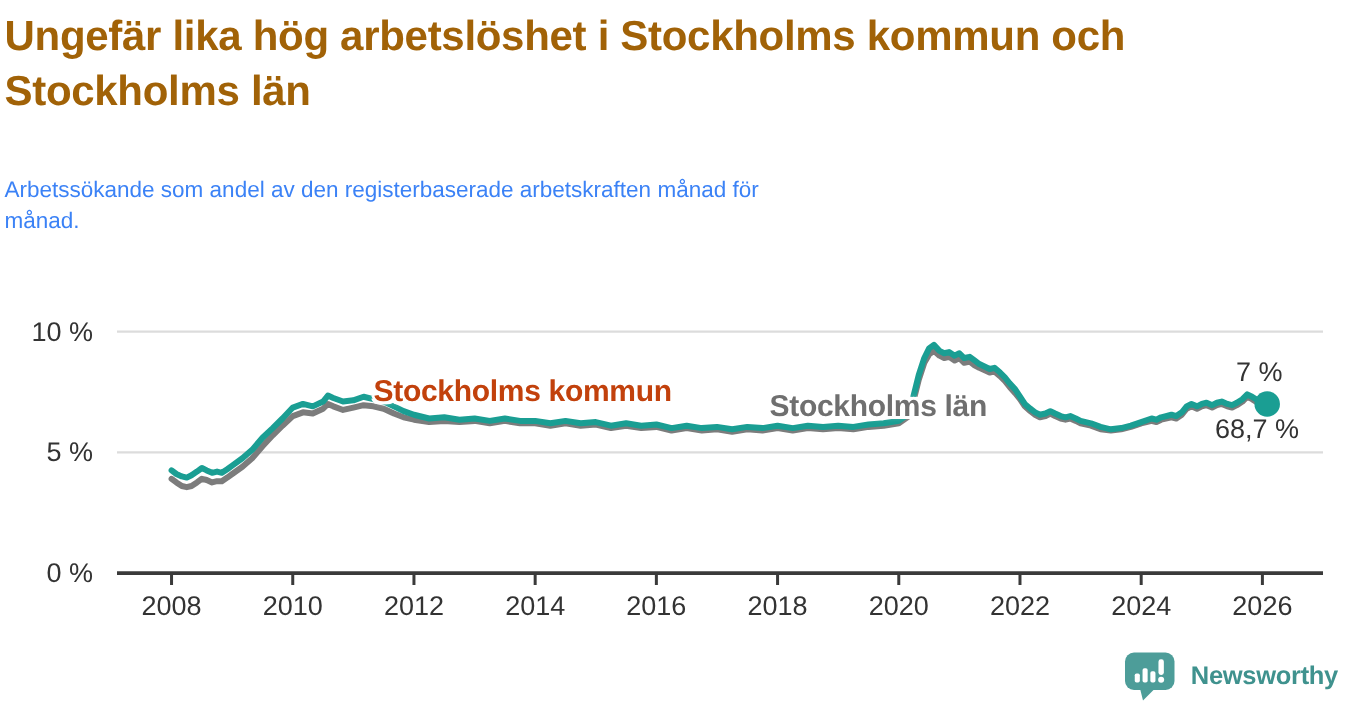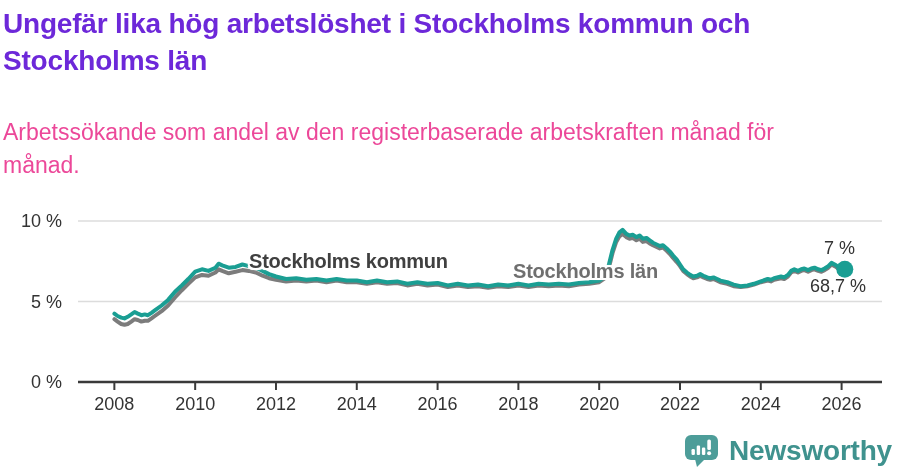--- a/index.html
+++ b/index.html
@@ -2,47 +2,47 @@
 <html><head>
 <meta charset="utf-8">
 <style>
   html,body{margin:0;padding:0;background:#fff;}
   .canvas{
     position:relative;width:900px;height:474px;background:#ffffff;
     font-family:"Liberation Sans",sans-serif;overflow:hidden;
   }
   .title{
     position:absolute;left:3px;top:5px;width:890px;
-    font-size:28px;font-weight:700;line-height:1.33;color:#6d28d9;
+    font-size:28px;font-weight:700;line-height:1.33;color:#a16207;
     letter-spacing:-0.2px;white-space:pre-line;margin:0;
   }
   .subtitle{
     position:absolute;left:3px;top:116px;width:860px;
-    font-size:23px;font-weight:400;line-height:1.42;color:#ec4899;
+    font-size:15px;font-weight:400;line-height:1.42;color:#3b82f6;
     white-space:pre-line;margin:0;
   }
   #chart-svg{position:absolute;left:0;top:0;width:900px;height:474px;}
   .series-label{
     position:absolute;font-size:20px;font-weight:700;letter-spacing:-0.2px;
     text-shadow:-2px -2px 0 #fff,2px -2px 0 #fff,-2px 2px 0 #fff,2px 2px 0 #fff,
                 0 -2px 0 #fff,0 2px 0 #fff,-2px 0 0 #fff,2px 0 0 #fff,0 0 5px #fff;
   }
   .kommun-label{left:249px;top:250px;}
   .lan-label{left:513px;top:260px;color:#6f6f6f;}
   .end-label{
     position:absolute;font-size:18px;color:#333;
     text-shadow:-1px -1px 0 #fff,1px -1px 0 #fff,-1px 1px 0 #fff,1px 1px 0 #fff;
   }
   .end-label-top{left:824px;top:238px;}
   .end-label-bottom{left:810px;top:276px;}
   .footer{
     position:absolute;right:8px;bottom:5px;height:36px;
     display:flex;align-items:center;gap:9px;
   }
-  .brand-text{font-size:28px;font-weight:600;letter-spacing:-0.2px;}
+  .brand-text{font-size:17px;font-weight:600;letter-spacing:-0.2px;}
 </style>
 </head>
 <body>
 
 <div class="canvas">
 
   <h1 class="title">Ungefär lika hög arbetslöshet i Stockholms kommun och
 Stockholms län</h1>
 
   <p class="subtitle">Arbetssökande som andel av den registerbaserade arbetskraften månad för
@@ -73,21 +73,21 @@
       <text x="679.9899497487446" y="410" text-anchor="middle" fill="#333333" font-size="18" font-family="&quot;Liberation Sans&quot;, sans-serif">2022</text>
       <line x1="760.7939698492468" y1="382" x2="760.7939698492468" y2="390" stroke="#3a3a3a" stroke-width="2"></line>
       <text x="760.7939698492468" y="410" text-anchor="middle" fill="#333333" font-size="18" font-family="&quot;Liberation Sans&quot;, sans-serif">2024</text>
       <line x1="841.5979899497489" y1="382" x2="841.5979899497489" y2="390" stroke="#3a3a3a" stroke-width="2"></line>
       <text x="841.5979899497489" y="410" text-anchor="middle" fill="#333333" font-size="18" font-family="&quot;Liberation Sans&quot;, sans-serif">2026</text>
       <polyline points="114.4,319.2 117.6,321.6 121.2,324.0 124.5,324.8 127.7,324.0 131.3,321.6 134.6,319.2 137.8,320.0 141.4,321.6 144.7,320.8 147.9,320.8 151.5,318.4 154.8,316.0 161.6,311.2 168.1,305.5 175.0,297.5 181.8,290.2 188.3,283.8 195.2,277.4 202.0,274.9 208.5,275.7 215.4,272.5 218.6,269.3 222.2,270.9 228.7,273.3 235.6,271.7 242.4,270.1 248.9,270.9 255.8,272.5 262.6,275.7 269.1,278.2 276.0,279.8 286.1,281.4 296.2,280.6 306.3,281.4 316.4,280.6 326.5,282.2 336.6,280.6 346.7,282.2 356.8,282.2 366.9,283.8 377.0,282.2 387.1,283.8 397.2,283.0 407.3,285.4 417.4,283.8 427.5,285.4 437.6,284.6 447.7,287.0 457.8,285.4 467.9,287.0 478.0,286.2 488.1,287.8 498.2,286.2 508.3,287.0 518.4,285.4 528.5,287.0 538.6,285.4 548.7,286.2 558.8,285.4 568.9,286.2 579.0,284.6 589.1,283.8 599.2,282.2 606.1,277.4 609.3,266.1 612.5,253.2 616.2,241.9 619.4,236.3 622.6,233.9 626.3,237.1 629.5,238.7 632.7,237.9 636.4,240.3 639.6,238.7 642.8,241.9 646.5,241.1 649.7,243.5 652.9,245.2 659.8,248.4 663.0,247.6 666.7,250.8 669.9,254.0 673.1,258.0 676.8,262.1 680.0,266.1 683.2,270.9 686.9,274.1 690.1,276.5 693.3,278.2 697.0,277.4 700.2,275.7 703.4,277.4 707.1,279.0 710.3,279.8 713.5,279.0 717.2,280.6 720.4,282.2 727.3,283.8 733.7,286.2 740.6,287.0 747.5,286.2 753.9,284.6 760.8,282.2 767.7,280.6 770.9,281.4 774.1,279.8 781.0,278.2 784.2,279.0 787.9,276.5 791.1,272.5 794.3,270.9 798.0,272.5 801.2,270.9 804.4,270.1 808.1,271.7 811.3,270.1 814.5,269.3 818.2,270.9 821.4,271.7 824.6,270.1 828.3,267.7 831.5,264.5 834.7,266.1 838.4,268.5 841.6,270.1 844.8,270.9" fill="none" stroke="#7c7c7c" stroke-width="4" stroke-linejoin="round" stroke-linecap="round"></polyline>
       <polyline points="114.4,313.6 117.6,316.0 121.2,317.6 124.5,318.4 127.7,316.8 131.3,314.4 134.6,312.0 137.8,313.6 141.4,315.2 144.7,314.4 147.9,315.2 151.5,312.8 154.8,310.4 161.6,305.5 168.1,299.9 175.0,291.8 181.8,285.4 188.3,279.0 195.2,271.7 202.0,269.3 208.5,270.9 215.4,267.7 218.6,263.7 222.2,265.3 228.7,267.7 235.6,266.9 242.4,264.5 248.9,266.1 255.8,267.7 262.6,270.9 269.1,274.1 276.0,276.5 286.1,279.0 296.2,278.2 306.3,279.8 316.4,279.0 326.5,280.6 336.6,279.0 346.7,280.6 356.8,280.6 366.9,282.2 377.0,280.6 387.1,282.2 397.2,281.4 407.3,283.8 417.4,282.2 427.5,283.8 437.6,283.0 447.7,285.4 457.8,283.8 467.9,285.4 478.0,284.6 488.1,286.2 498.2,284.6 508.3,285.4 518.4,283.8 528.5,285.4 538.6,283.8 548.7,284.6 558.8,283.8 568.9,284.6 579.0,283.0 589.1,282.2 599.2,280.6 606.1,275.7 609.3,262.9 612.5,250.0 616.2,238.7 619.4,232.3 622.6,229.9 626.3,233.9 629.5,235.5 632.7,234.7 636.4,237.1 639.6,235.5 642.8,238.7 646.5,237.9 649.7,240.3 652.9,242.7 659.8,246.0 663.0,245.2 666.7,248.4 669.9,251.6 673.1,255.6 676.8,259.6 680.0,264.5 683.2,269.3 686.9,272.5 690.1,274.9 693.3,276.5 697.0,275.7 700.2,274.1 703.4,275.7 707.1,277.4 710.3,278.2 713.5,277.4 717.2,279.0 720.4,280.6 727.3,282.2 733.7,284.6 740.6,286.2 747.5,285.4 753.9,283.8 760.8,281.4 767.7,279.0 770.9,279.8 774.1,278.2 781.0,276.5 784.2,277.4 787.9,274.9 791.1,270.9 794.3,269.3 798.0,270.9 801.2,269.3 804.4,268.5 808.1,270.1 811.3,268.5 814.5,267.7 818.2,269.3 821.4,270.1 824.6,268.5 828.3,266.1 831.5,262.9 834.7,264.5 838.4,266.9 841.6,268.5 844.8,269.3" fill="none" stroke="#1a9e93" stroke-width="4" stroke-linejoin="round" stroke-linecap="round"></polyline>
       <circle cx="844.8" cy="269.3" r="8.5" fill="#1a9e93"></circle>
     </svg>
 
-  <div class="series-label kommun-label" style="color: #404040;">Stockholms kommun</div>
+  <div class="series-label kommun-label" style="color: #c2410c;">Stockholms kommun</div>
 
   <div class="series-label lan-label">Stockholms län</div>
 
   <div class="end-label end-label-top">7 %</div>
 
   <div class="end-label end-label-bottom">68,7 %</div>
 
   <div class="footer">
     <svg width="36" height="34" viewBox="0 0 36 34">
       <rect x="1" y="1" width="33" height="25" rx="6" fill="#4d9d99"></rect>

